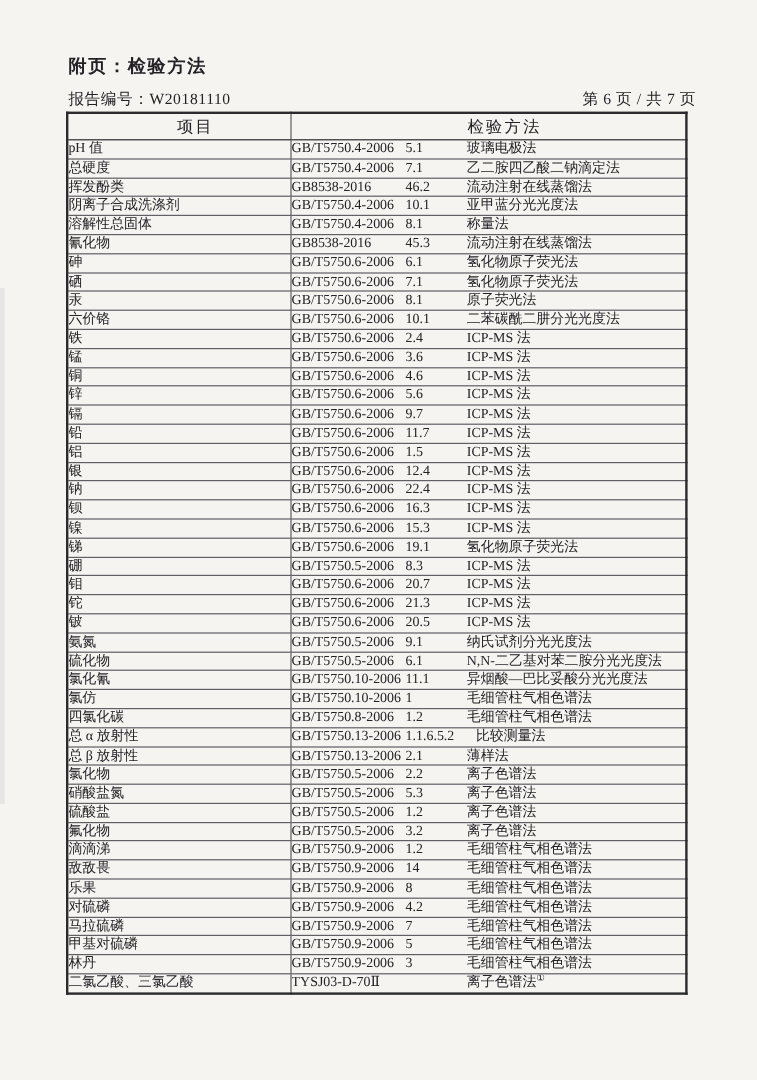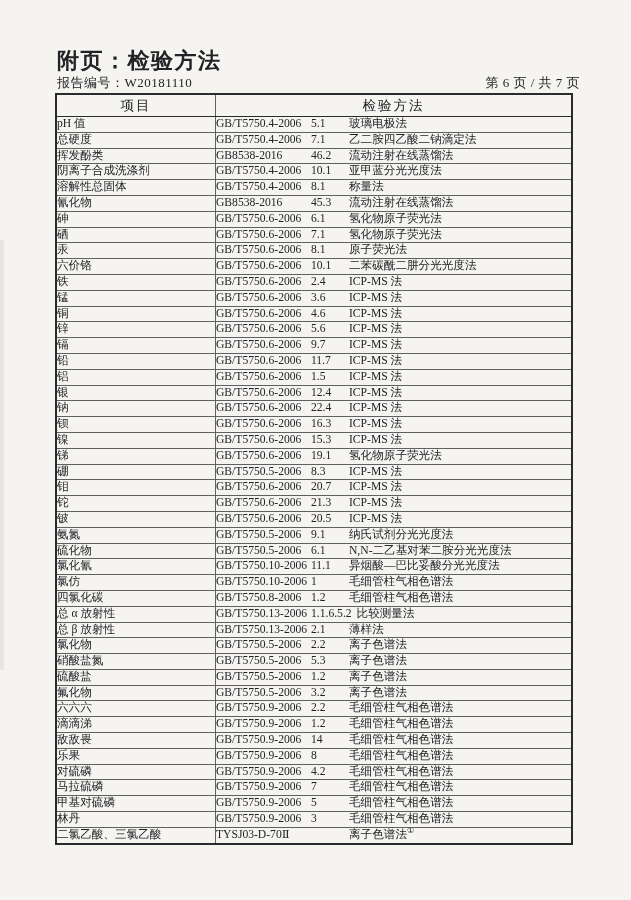--- a/index.html
+++ b/index.html
@@ -17,21 +17,21 @@
     font-family:"Liberation Serif","DejaVu Serif",serif;
     color:var(--ink);
     overflow:hidden;
   }
   .scan-streak{
     position:absolute;left:0;top:240px;width:4px;height:430px;
     background:rgba(110,110,116,.10);
   }
   .page-title{
     position:absolute;left:57px;top:46px;
-    font-size:22px;font-weight:bold;letter-spacing:1.5px;
+    font-size:15px;font-weight:bold;letter-spacing:1.5px;
   }
   .meta-row{
     position:absolute;left:57px;right:51px;top:74px;
     display:flex;justify-content:space-between;align-items:baseline;
     font-size:13px;letter-spacing:.5px;text-align:right;
   }
   table.methods{
     position:absolute;left:55px;top:93px;
     width:518px;
     border-collapse:collapse;
@@ -45,31 +45,32 @@
     white-space:nowrap;
     overflow:hidden;
   }
   table.methods th{
     height:21px;
     font-size:13.5px;
     font-weight:normal;
     letter-spacing:2px;
     text-align:center;
     border-bottom:1px solid var(--border-strong);
+    padding-left:27px;
   }
   th.c-item,td.c-item{width:158px;border-right:1px solid var(--border-strong);}
   table.methods td{
     height:14.8px;
     font-size:11.6px;
     line-height:14.8px;
   }
   td.c-item{padding-left:7px;}
   td.c-method{padding-left:9px;}
   .m-std{display:inline-block;min-width:95px;}
-  .m-clause{display:inline-block;min-width:33px;margin-right:5px;}
+  .m-clause{display:inline-block;min-width:33px;margin-right:18px;}
   .m-name sup{font-size:8px;vertical-align:super;line-height:0;}
 </style>
 </head>
 <body>
 
 <div class="sheet">
   <div class="scan-streak"></div>
 
   <div class="page-title">附页：检验方法</div>
 
@@ -228,24 +229,20 @@
         </tr>
         <tr>
           <td class="c-item">硫酸盐</td>
           <td class="c-method"><span class="m-std">GB/T5750.5-2006</span><span class="m-clause">1.2</span><span class="m-name">离子色谱法</span></td>
         </tr>
         <tr>
           <td class="c-item">氟化物</td>
           <td class="c-method"><span class="m-std">GB/T5750.5-2006</span><span class="m-clause">3.2</span><span class="m-name">离子色谱法</span></td>
         </tr>
         <tr>
-          <td class="c-item">六六六</td>
-          <td class="c-method"><span class="m-std">GB/T5750.9-2006</span><span class="m-clause">2.2</span><span class="m-name">毛细管柱气相色谱法</span></td>
-        </tr>
-        <tr>
           <td class="c-item">滴滴涕</td>
           <td class="c-method"><span class="m-std">GB/T5750.9-2006</span><span class="m-clause">1.2</span><span class="m-name">毛细管柱气相色谱法</span></td>
         </tr>
         <tr>
           <td class="c-item">敌敌畏</td>
           <td class="c-method"><span class="m-std">GB/T5750.9-2006</span><span class="m-clause">14</span><span class="m-name">毛细管柱气相色谱法</span></td>
         </tr>
         <tr>
           <td class="c-item">乐果</td>
           <td class="c-method"><span class="m-std">GB/T5750.9-2006</span><span class="m-clause">8</span><span class="m-name">毛细管柱气相色谱法</span></td>

